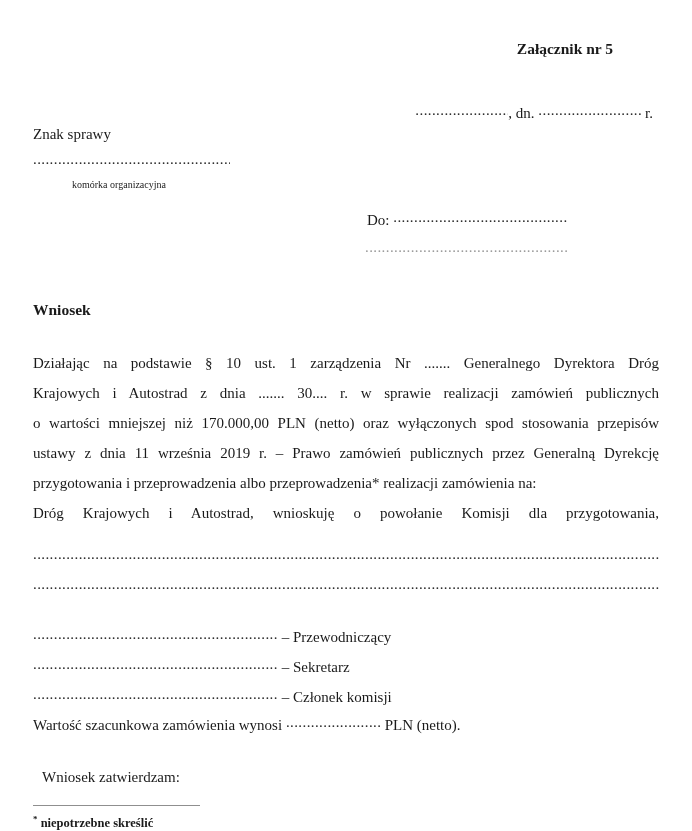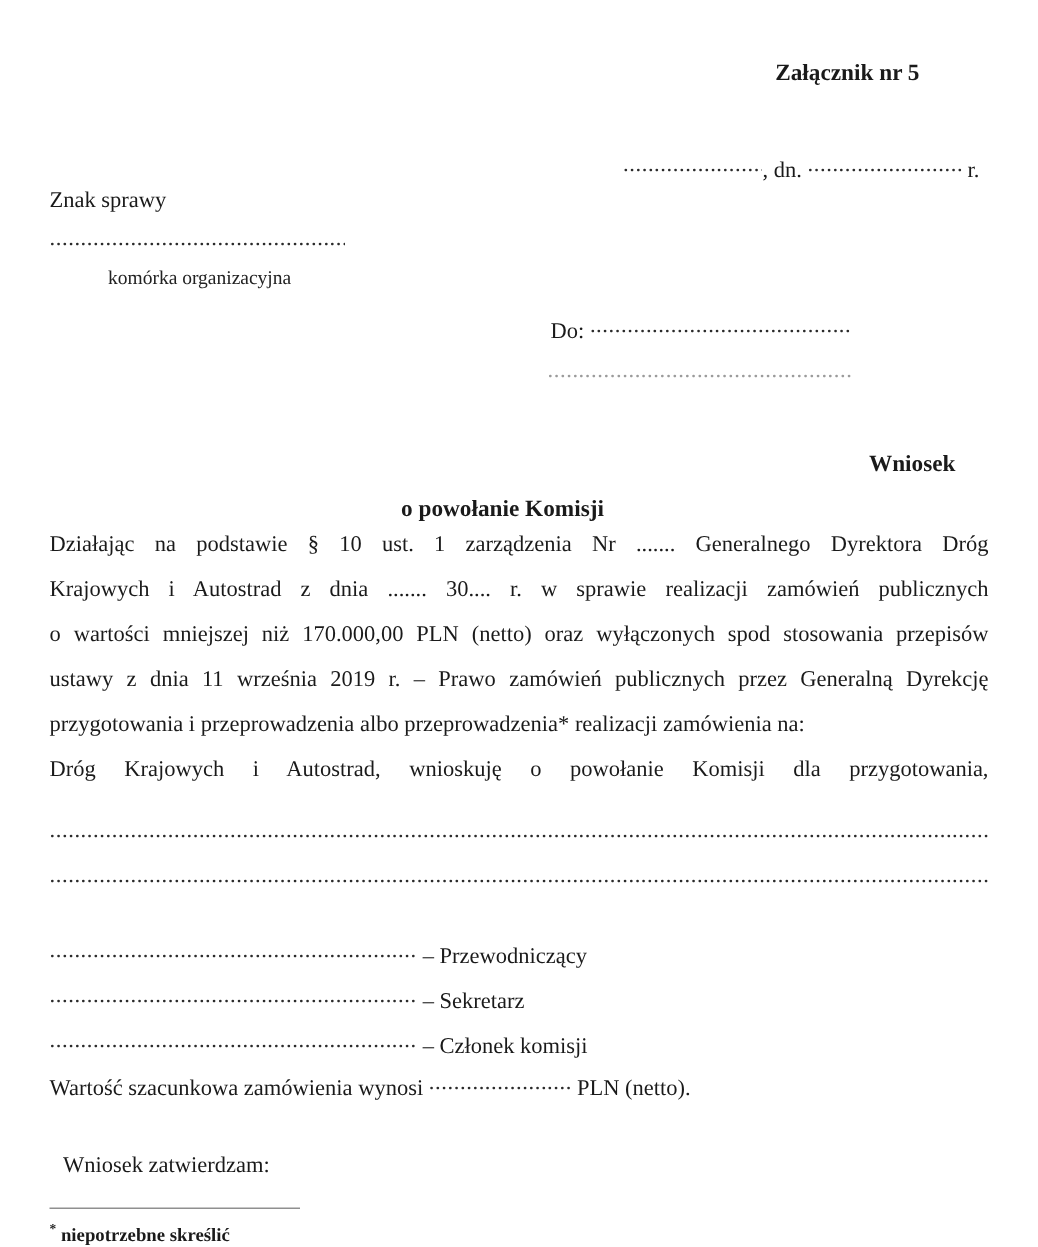--- a/index.html
+++ b/index.html
@@ -31,25 +31,25 @@
   .w175{width:175px;}
   .w203{width:203px;}
   .w245{width:245px;}
   .w95{width:95px;}
   .wfull{width:626px;}
   
   .attachment{top:20px;left:33px;width:580px;text-align:right;font-size:15.5px;}
   .date-line{top:82px;left:33px;width:620px;text-align:right;}
   .case-label{top:106px;left:33px;text-align:center;}
   .case-blank{top:131px;left:33px;}
-  .org-unit{top:156px;left:72px;font-size:13px;color:#222;}
+  .org-unit{top:156px;left:72px;font-size:10px;color:#222;}
   .to-line{top:189px;left:367px;}
   .to-blank2{top:219px;left:365px;}
   
-  .doc-title1{top:281px;left:33px;width:604px;text-align:right;font-size:15.5px;}
+  .doc-title1{top:281px;left:33px;width:604px;text-align:left;font-size:15.5px;}
   .doc-title2{top:311px;left:33px;width:604px;text-align:center;font-size:15.5px;}
   
   .body-par{top:329px;left:33px;width:626px;}
   .pline{line-height:30px;height:30px;white-space:nowrap;}
   .pline.just{text-align:justify;text-align-last:justify;-moz-text-align-last:justify;white-space:normal;overflow:hidden;}
   
   .subj1{top:526px;left:33px;}
   .subj2{top:556px;left:33px;}
   
   .intro{top:580px;left:33px;}
@@ -73,21 +73,20 @@
   <div class="abs date-line"><span class="dots w93">........................................................................................................................................................................................................................................</span><span>, dn.</span> <span class="dots w103">........................................................................................................................................................................................................................................</span> <span>r.</span></div>
 
   <div class="abs case-label">Znak sprawy</div>
   <div class="abs case-blank"><span class="dots w197">........................................................................................................................................................................................................................................</span></div>
   <div class="abs org-unit">komórka organizacyjna</div>
 
   <div class="abs to-line"><span>Do:</span> <span class="dots w175">........................................................................................................................................................................................................................................</span></div>
   <div class="abs to-blank2"><span class="dots gray w203">........................................................................................................................................................................................................................................</span></div>
 
   <div class="abs doc-title1 bold">Wniosek</div>
-  <div class="abs doc-title2 bold">o powołanie Komisji</div>
 
   <div class="abs body-par">
     <div class="pline just">Działając na podstawie § 10 ust. 1 zarządzenia Nr ....... Generalnego Dyrektora Dróg</div>
     <div class="pline just">Krajowych i Autostrad z dnia ....... 30.... r. w sprawie realizacji zamówień publicznych</div>
     <div class="pline just">o wartości mniejszej niż 170.000,00 PLN (netto) oraz wyłączonych spod stosowania przepisów</div>
     <div class="pline just">ustawy z dnia 11 września 2019 r. – Prawo zamówień publicznych przez Generalną Dyrekcję</div>
     <div class="pline">przygotowania i przeprowadzenia albo przeprowadzenia* realizacji zamówienia na:</div>
     <div class="pline just">Dróg Krajowych i Autostrad, wnioskuję o powołanie Komisji dla przygotowania,</div>
   </div>
 

